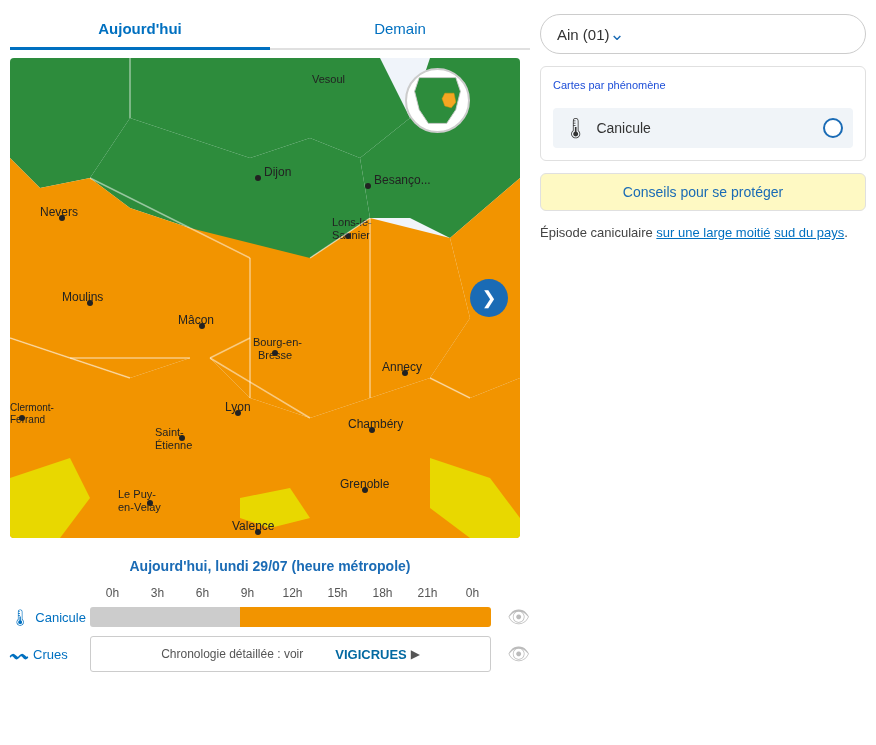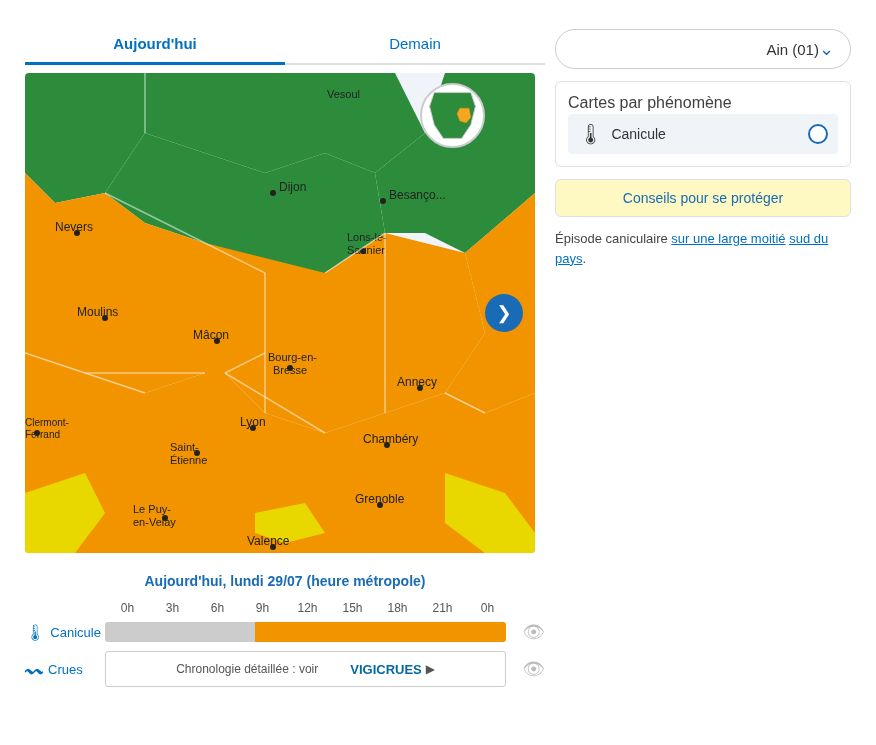--- a/index.html
+++ b/index.html
@@ -6,21 +6,21 @@
     body {
       font-family: Arial, sans-serif;
       background: #fff;
       color: #333;
       font-size: 14px;
     }
     .container {
       display: flex;
       width: 876px;
       min-height: 745px;
-      padding: 25px;
+      padding: 10px;
       gap: 10px;
     }
     
     .left-panel {
       flex: 0 0 520px;
       display: flex;
       flex-direction: column;
     }
     .tabs {
       display: flex;
@@ -201,41 +201,41 @@
     .right-panel {
       flex: 1;
       display: flex;
       flex-direction: column;
       gap: 12px;
       padding-top: 4px;
     }
     .department-selector {
       display: flex;
       align-items: center;
-      justify-content: flex-end;
+      justify-content: flex-start;
       border: 1.5px solid #ccc;
       border-radius: 20px;
       padding: 8px 16px;
       cursor: pointer;
       font-size: 15px;
       color: #333;
     }
     .department-selector .arrow {
       color: #1a6bb5;
       font-size: 18px;
     }
     .cartes-section {
       border: 1.5px solid #e0e0e0;
       border-radius: 6px;
       padding: 12px;
     }
     .cartes-title {
-      font-size: 16px;
-      color: #404040;
-      margin-bottom: 2px;
+      font-size: 11px;
+      color: #1d4ed8;
+      margin-bottom: 17px;
     }
     .phenomenon-item {
       display: flex;
       align-items: center;
       justify-content: space-between;
       background: #f0f4f8;
       border-radius: 4px;
       padding: 8px 10px;
     }
     .phenomenon-left {

